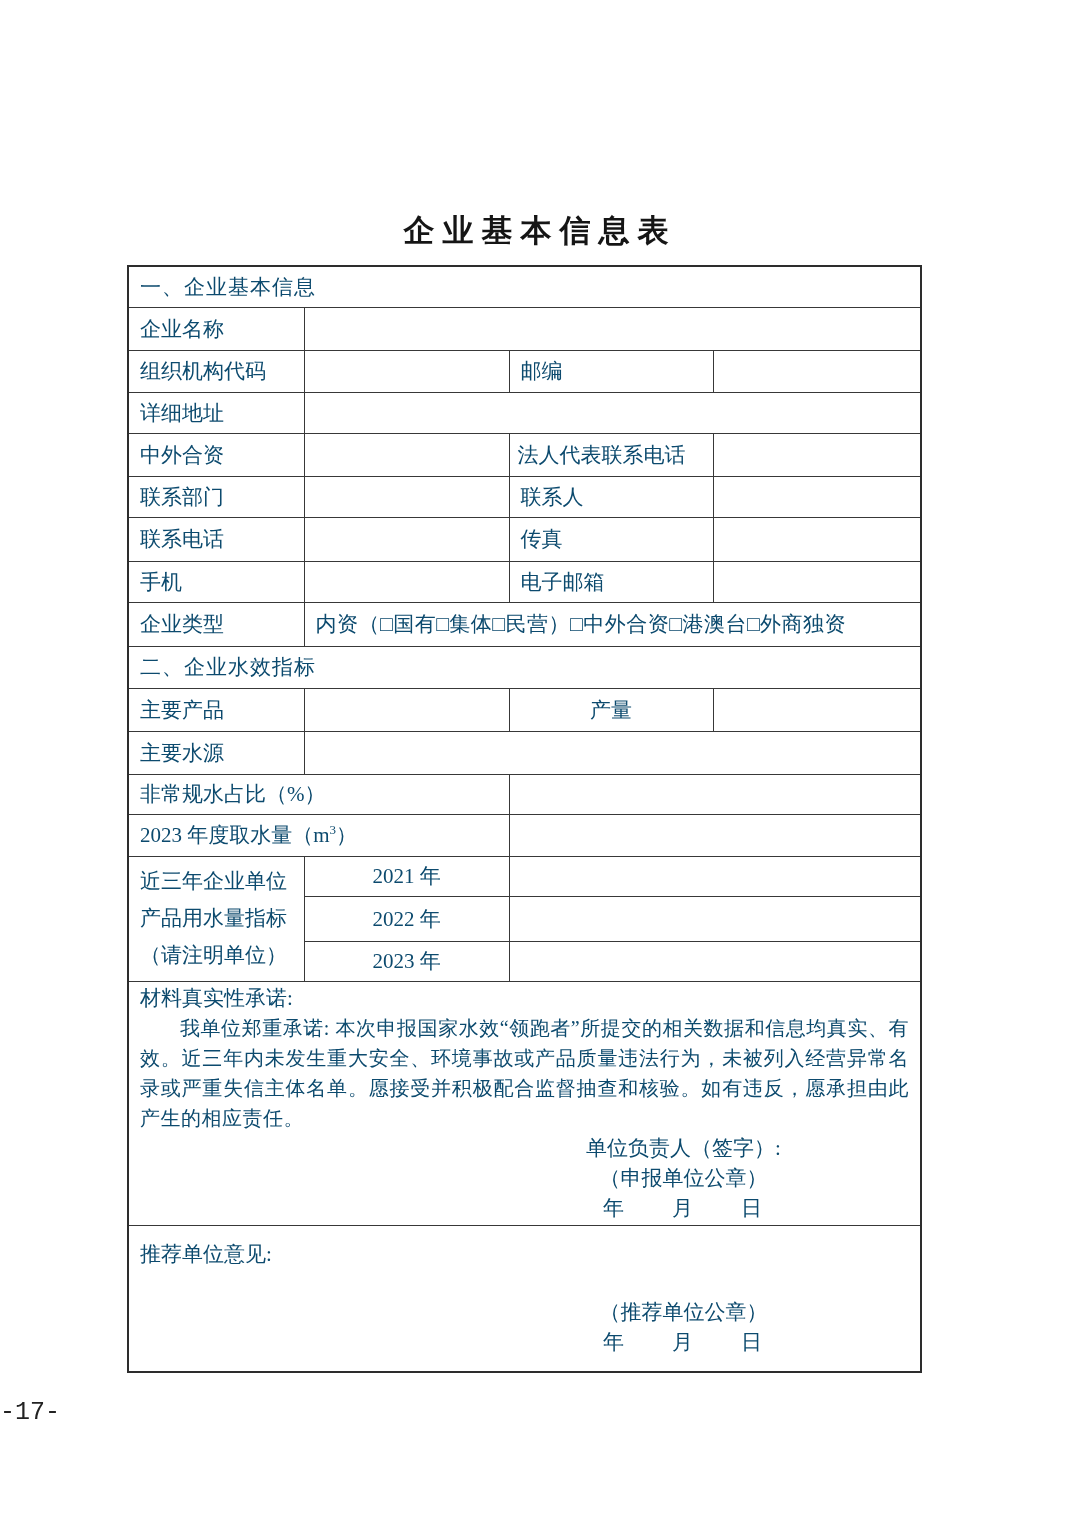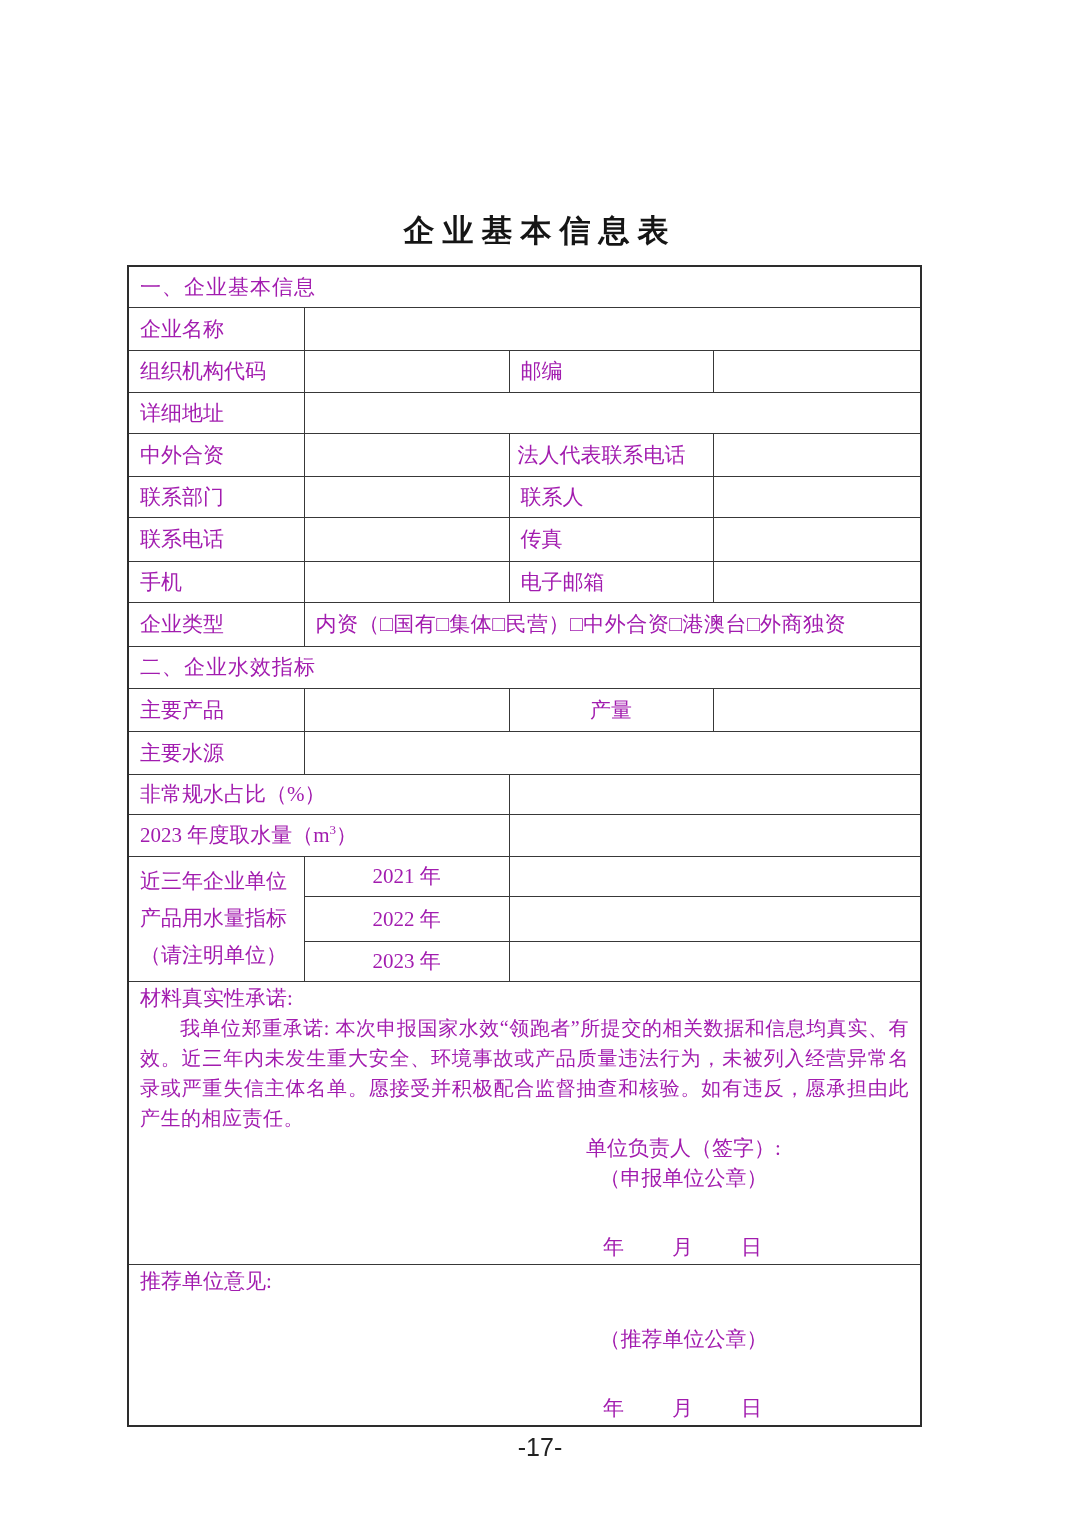--- a/index.html
+++ b/index.html
@@ -37,21 +37,21 @@
     border-collapse: collapse;
     table-layout: fixed;
     border: 2px solid #2d2d2d;
   }
   table.form-table td {
     border: 1.5px solid #383838;
     font-size: 21px;
     padding: 2px 11px;
     vertical-align: middle;
     overflow: hidden;
-    color: #a21caf;
+    color: #0c4a6e;
   }
   td.sec {
     font-size: 21px;
     letter-spacing: 1px;
   }
   td.center { text-align: center; }
   td.opts { letter-spacing: 0.5px; padding-left: 12px; }
   .r41 { height: 41px; }
   .r42 { height: 42px; }
   .r43 { height: 43px; }
@@ -78,32 +78,31 @@
     text-indent: 2em;
     letter-spacing: 0.5px;
   }
   .sig-block {
     margin-left: 436px;
     width: 215px;
     text-align: center;
     font-size: 21px;
     line-height: 30px;
   }
-  .sig-block .date-line { letter-spacing: 2px; margin-top: 39px; }
+  .sig-block .date-line { letter-spacing: 2px; }
   .rec-spacer { height: 28px; }
   .page-num {
     position: absolute;
     top: 1398px;
     left: 0;
     width: 100%;
-    text-align: center;
-    font-family: Liberation Sans, sans-serif;
+    text-align: left;
+    font-family: Liberation Mono, monospace;
     font-size: 25px;
     color: #222222;
-    margin-top: 35px;
   }
 </style>
 </head>
 <body>
 
 <div class="page">
 
   <h1 class="doc-title">企业基本信息表</h1>
 
   <table class="form-table">

